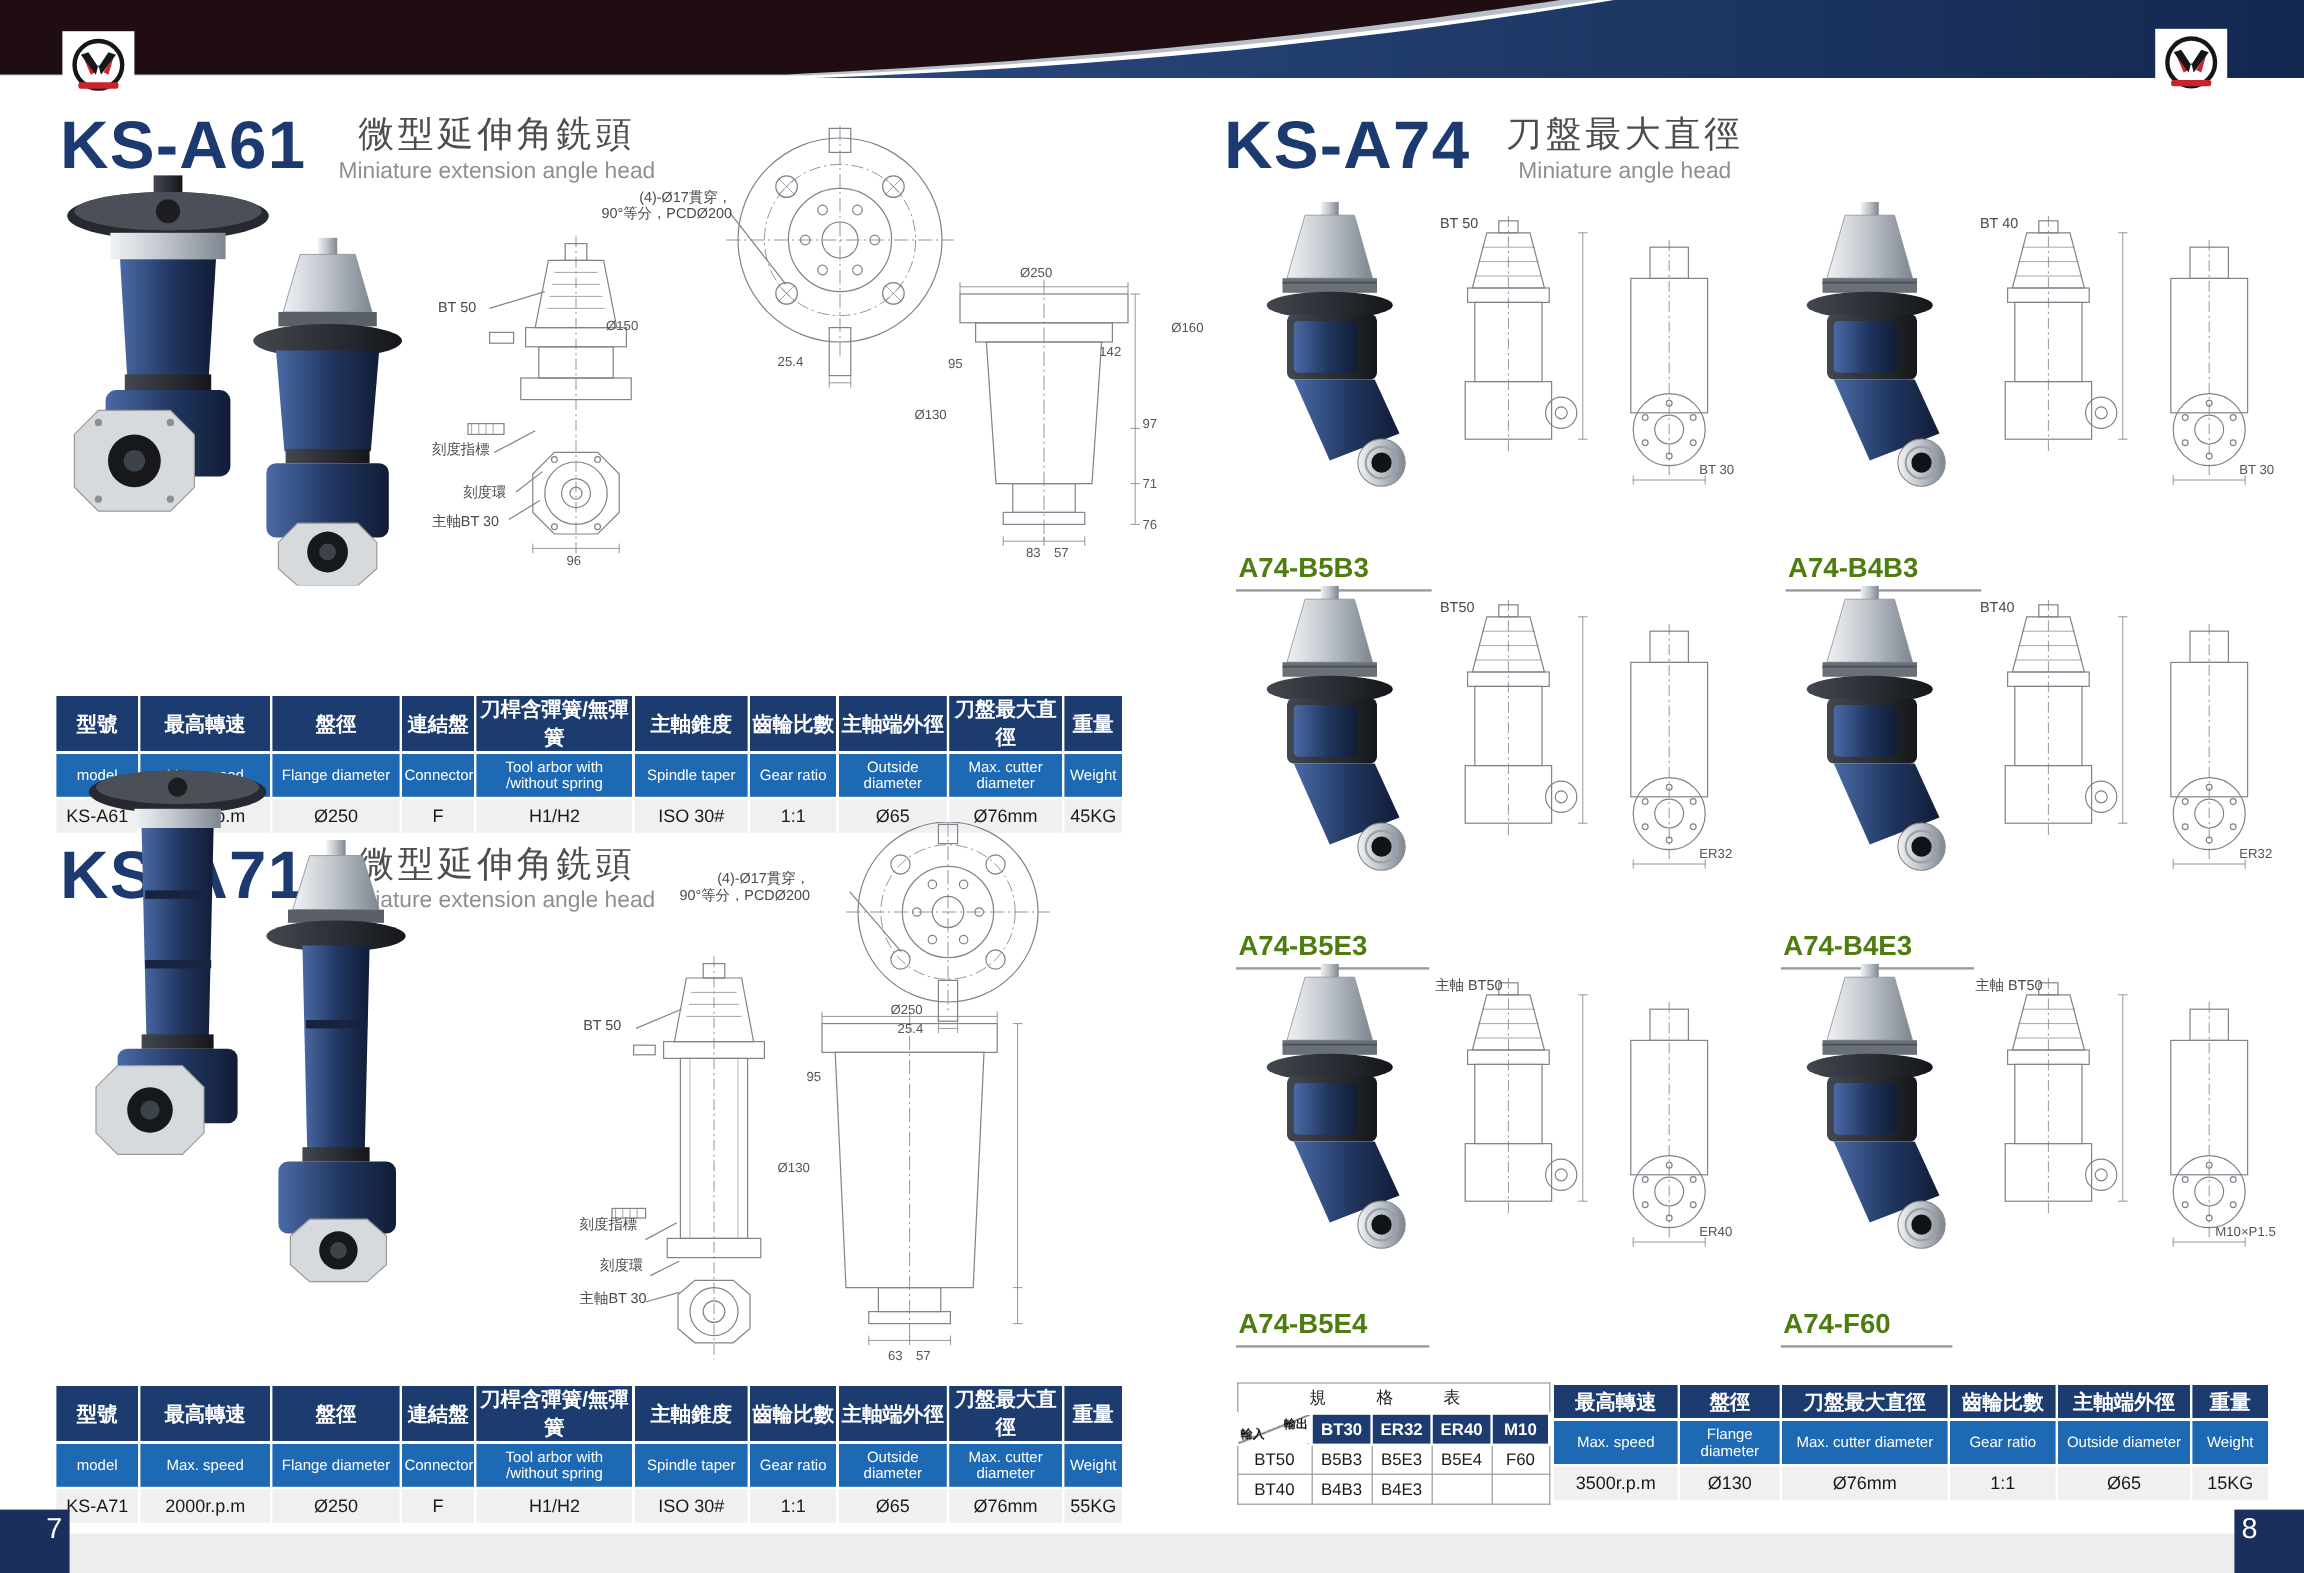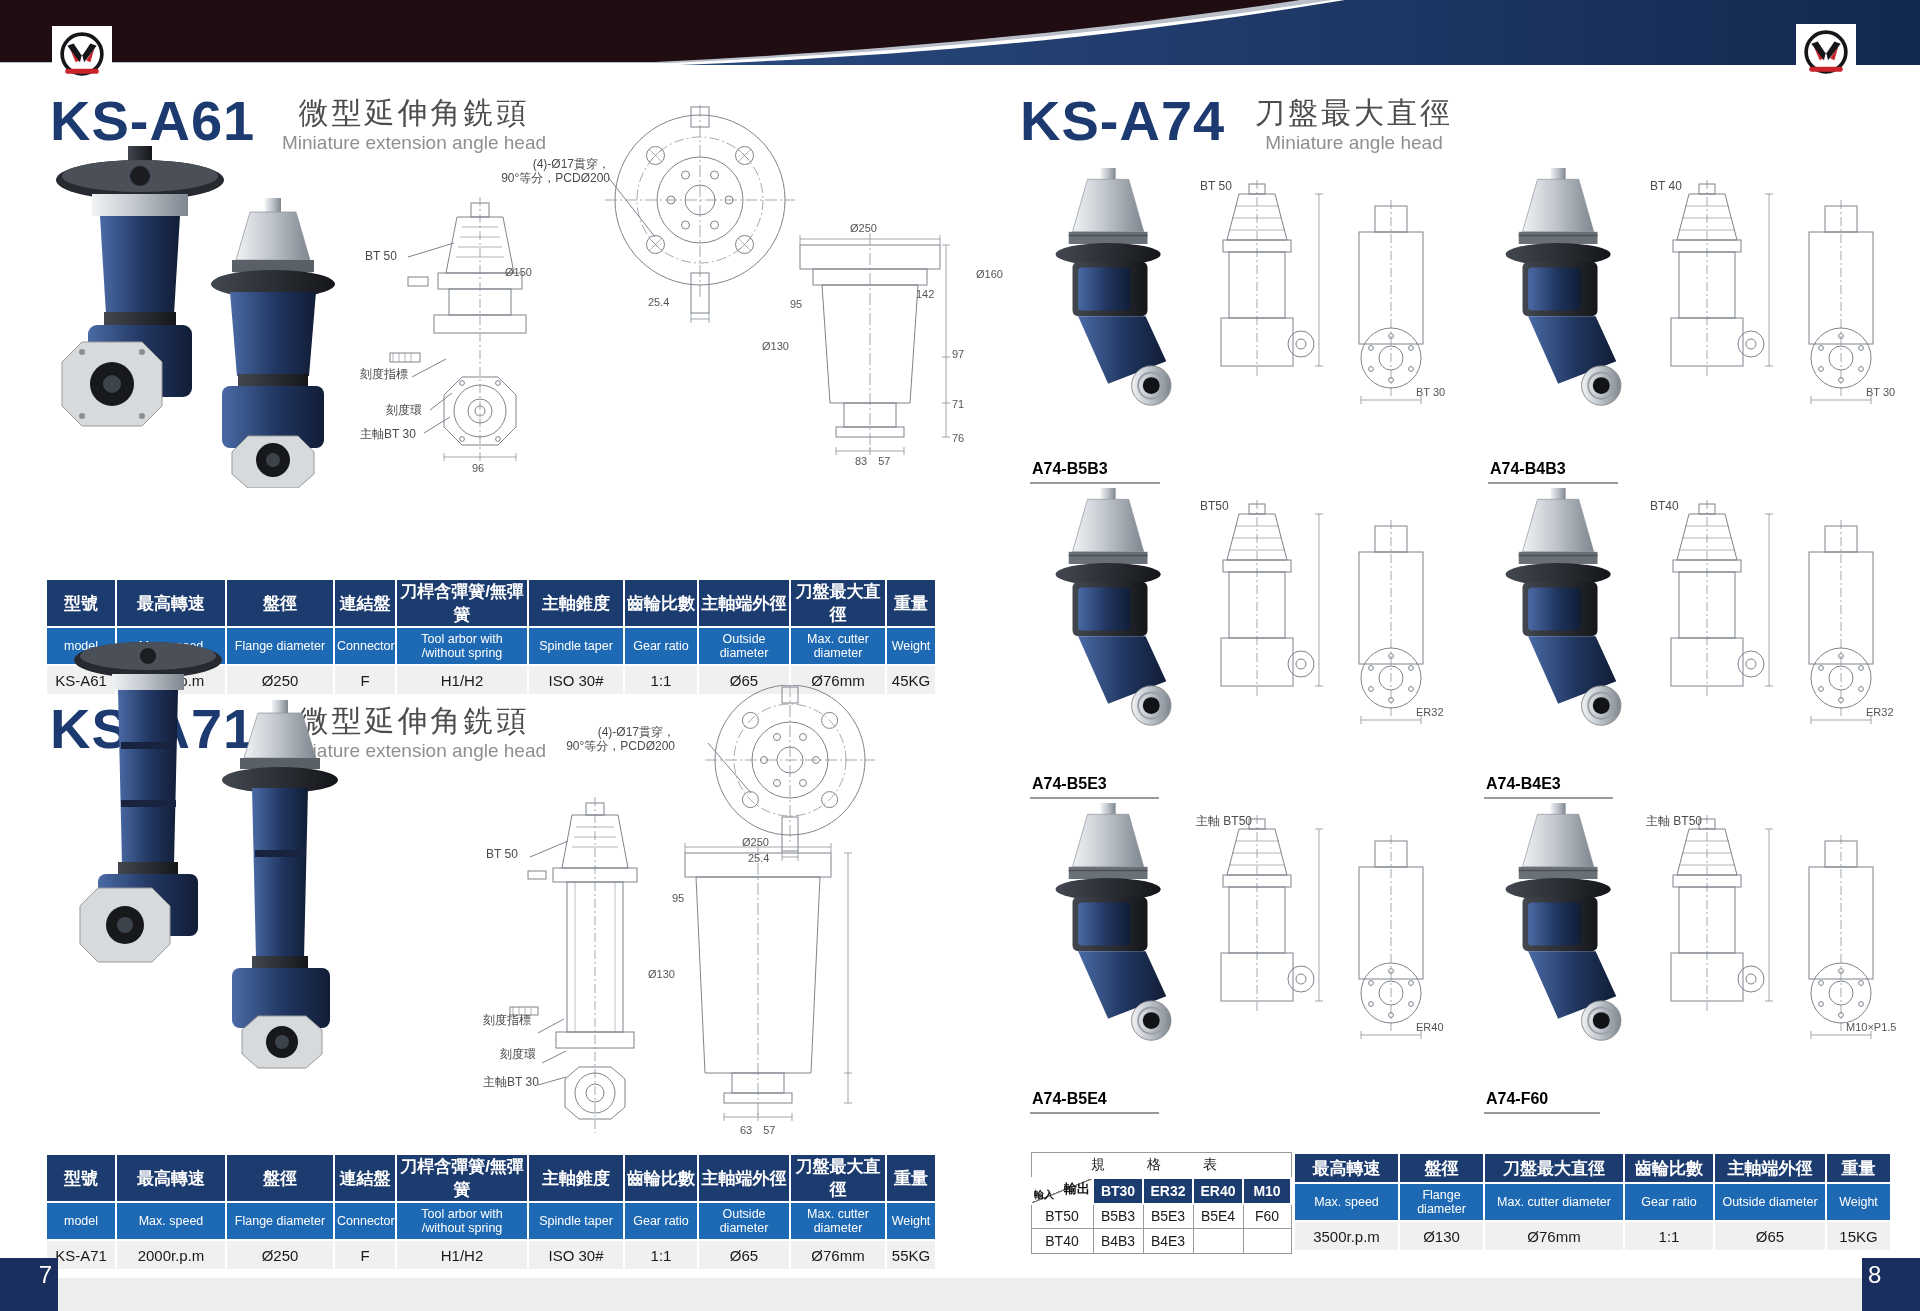--- a/index.html
+++ b/index.html
@@ -14,36 +14,36 @@
   .model-title{position:absolute;color:#1d3a70;font-weight:bold;font-size:56px;letter-spacing:1px;}
   .sub-block{position:absolute;text-align:center;}
   .sub-zh{font-size:30px;color:#4d4d4d;letter-spacing:3px;line-height:1.1;}
   .sub-en{font-size:19px;color:#8f8f8f;margin-top:3px;}
   
   .photo,.draw{position:absolute;}
   .note{position:absolute;font-size:12px;color:#4a4a4a;white-space:nowrap;line-height:1.1;text-align:right;}
   .note.right{text-align:right;}
   .note.dim{font-size:11px;color:#555;}
   
-  .variant-label{position:absolute;color:#000000;font-weight:bold;font-size:16px;
+  .variant-label{position:absolute;color:#4d7c0f;font-weight:bold;font-size:23px;
                  border-bottom:2px solid #9a9a9a;padding:0 52px 4px 2px;}
   
   table.spec{position:absolute;border-collapse:collapse;table-layout:fixed;}
   table.spec td{border:2px solid #ffffff;text-align:center;vertical-align:middle;padding:0 2px;overflow:hidden;}
   tr.zh-row td{background:#1c3b6e;color:#fff;font-weight:bold;font-size:17px;height:30px;}
   tr.en-row td{background:#1e69b3;color:#fff;font-size:12.5px;height:38px;line-height:1.15;}
   tr.val-row td{background:#f0f0f0;color:#1a1a1a;font-size:15px;height:30px;}
   
   table.matrix{position:absolute;border-collapse:collapse;table-layout:fixed;}
   table.matrix td{border:1px solid #9a9a9a;text-align:center;vertical-align:middle;font-size:14px;color:#1a1a1a;height:25px;background:#fff;}
   td.mx-title{background:#23242c;color:#fff;font-size:16px;height:24px;letter-spacing:14px;border:1px solid #23242c;}
   tr.mx-head td{background:#1c3b6e;color:#fff;font-weight:bold;font-size:14px;height:26px;border:2px solid #fff;}
   td.mx-corner{background:#fff !important;position:relative;
       background-image:linear-gradient(to bottom right,transparent calc(50% - 1px),#777 calc(50% - 1px),#777 calc(50% + 0px),transparent calc(50% + 1px)) !important;}
-  td.mx-corner .out{position:absolute;top:1px;right:2px;font-size:13px;color:#111;font-weight:bold;}
+  td.mx-corner .out{position:absolute;top:1px;right:2px;font-size:10px;color:#111;font-weight:bold;}
   td.mx-corner .in{position:absolute;bottom:1px;left:2px;font-size:10px;color:#111;font-weight:bold;}
   td.mx-diag{background-image:linear-gradient(to bottom right,transparent calc(50% - 0.5px),#9a9a9a calc(50% - 0.5px),#9a9a9a calc(50% + 0.5px),transparent calc(50% + 1px));}
   
   .footer-strip{position:absolute;left:58px;top:1278px;width:1804px;height:33px;background:#ededee;}
   .page-box{position:absolute;top:1258px;width:58px;height:53px;background:#1b2f5e;color:#fff;font-size:24px;}
   .page-box span{position:absolute;top:3px;}
 </style>
 </head>
 <body>
 

